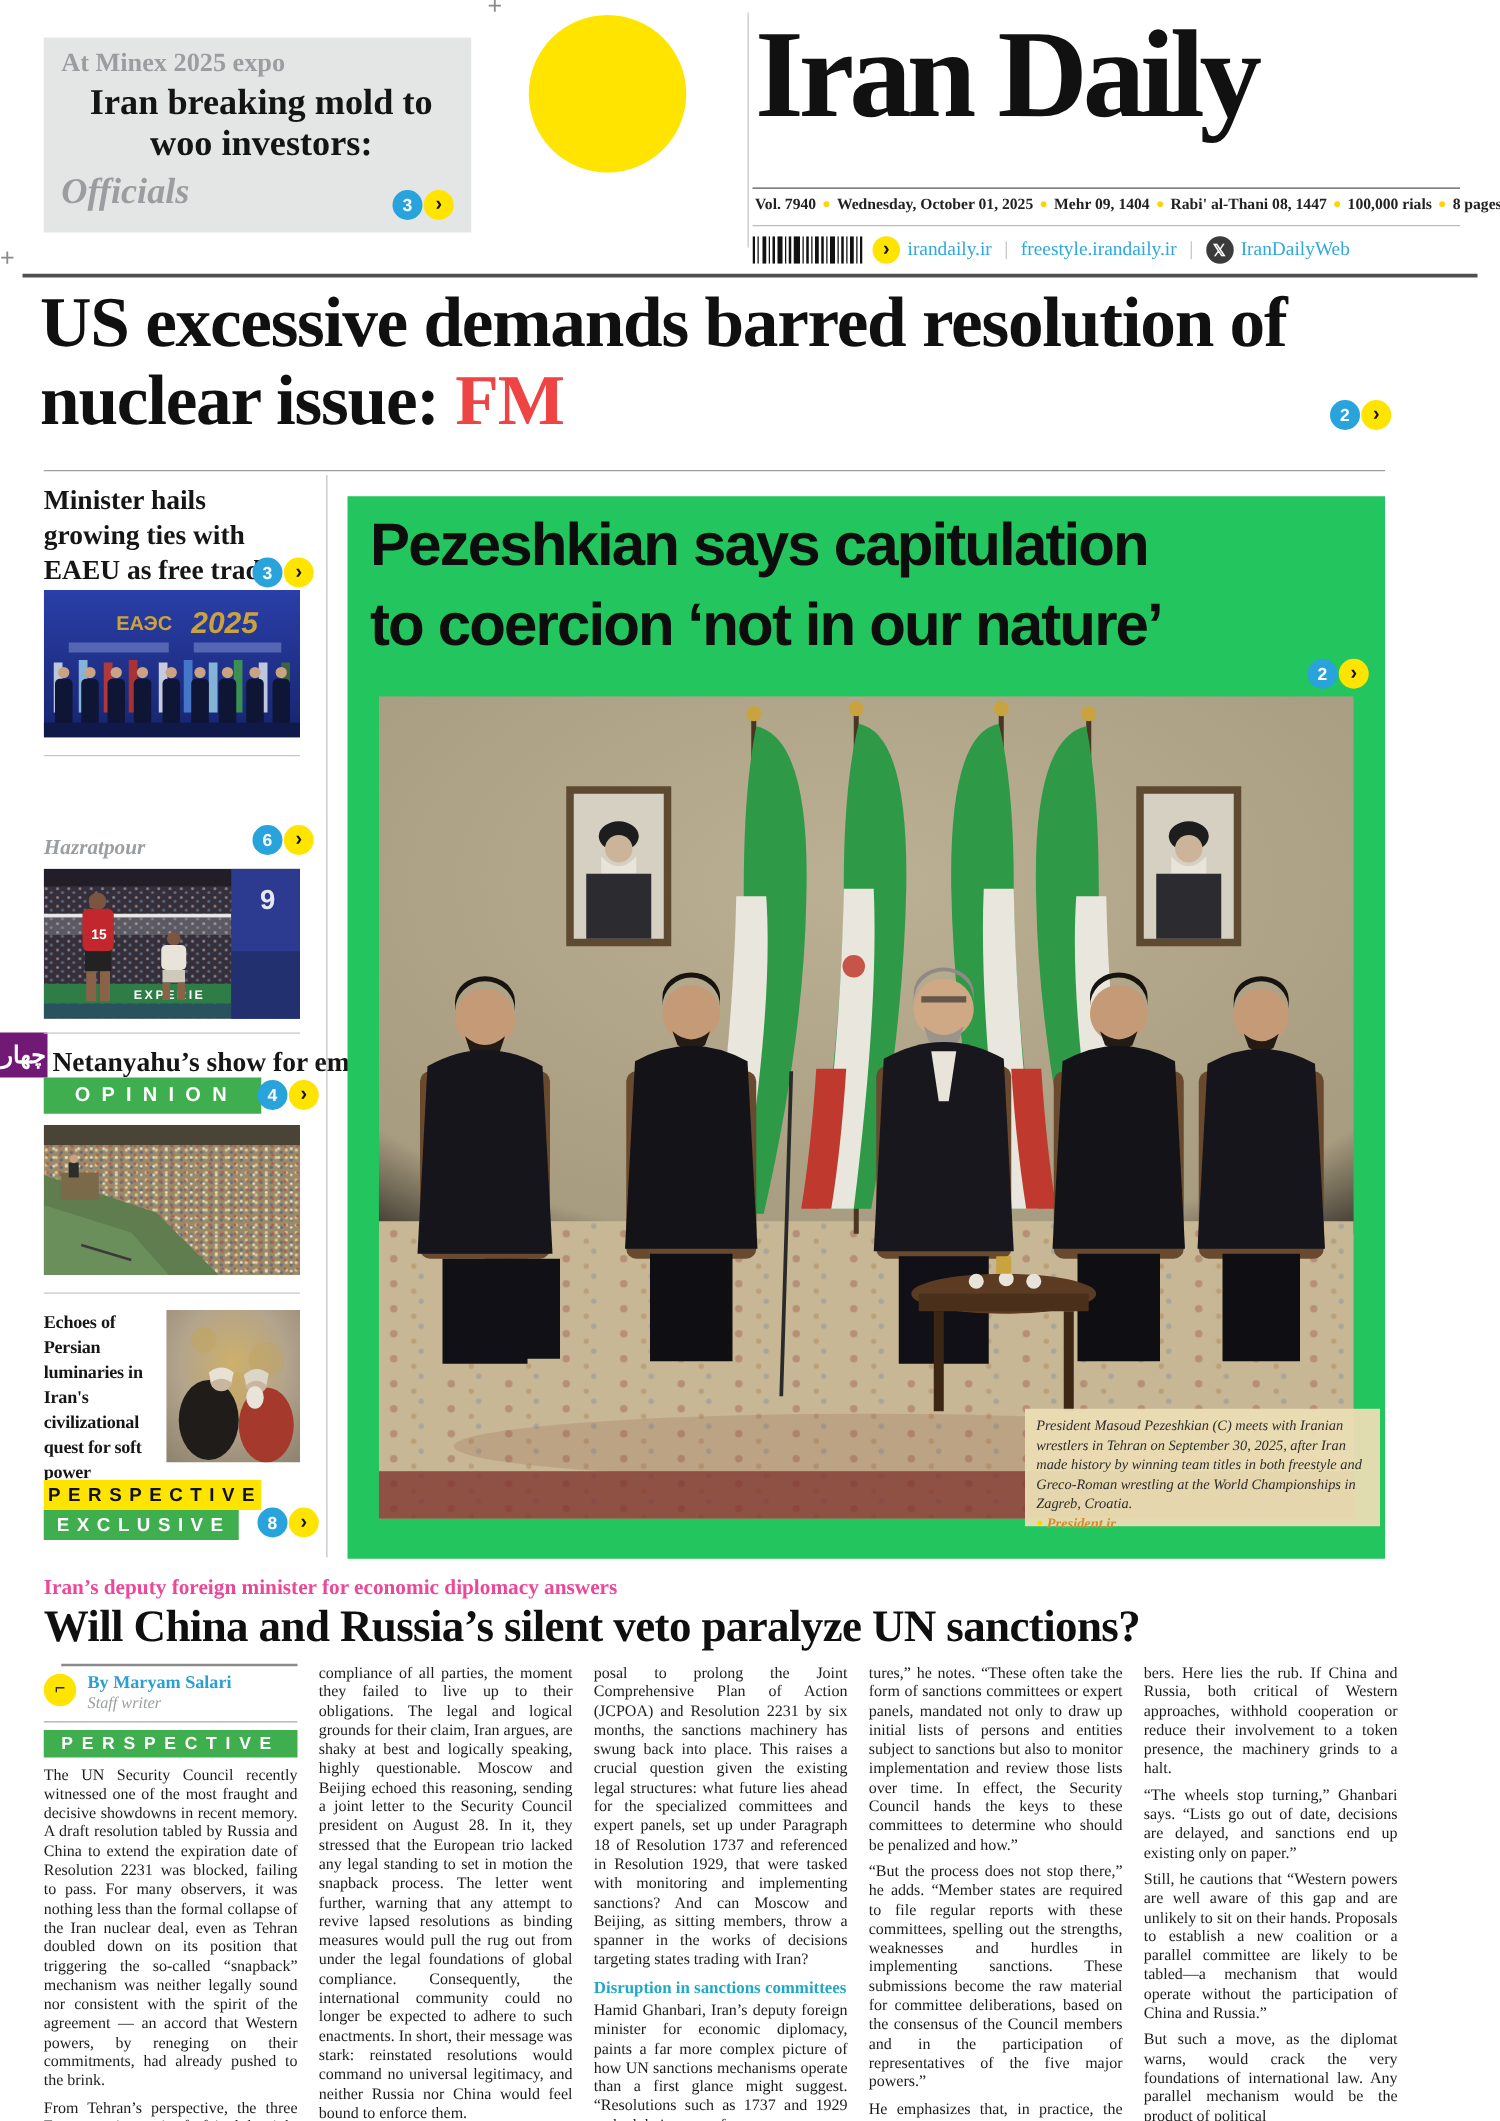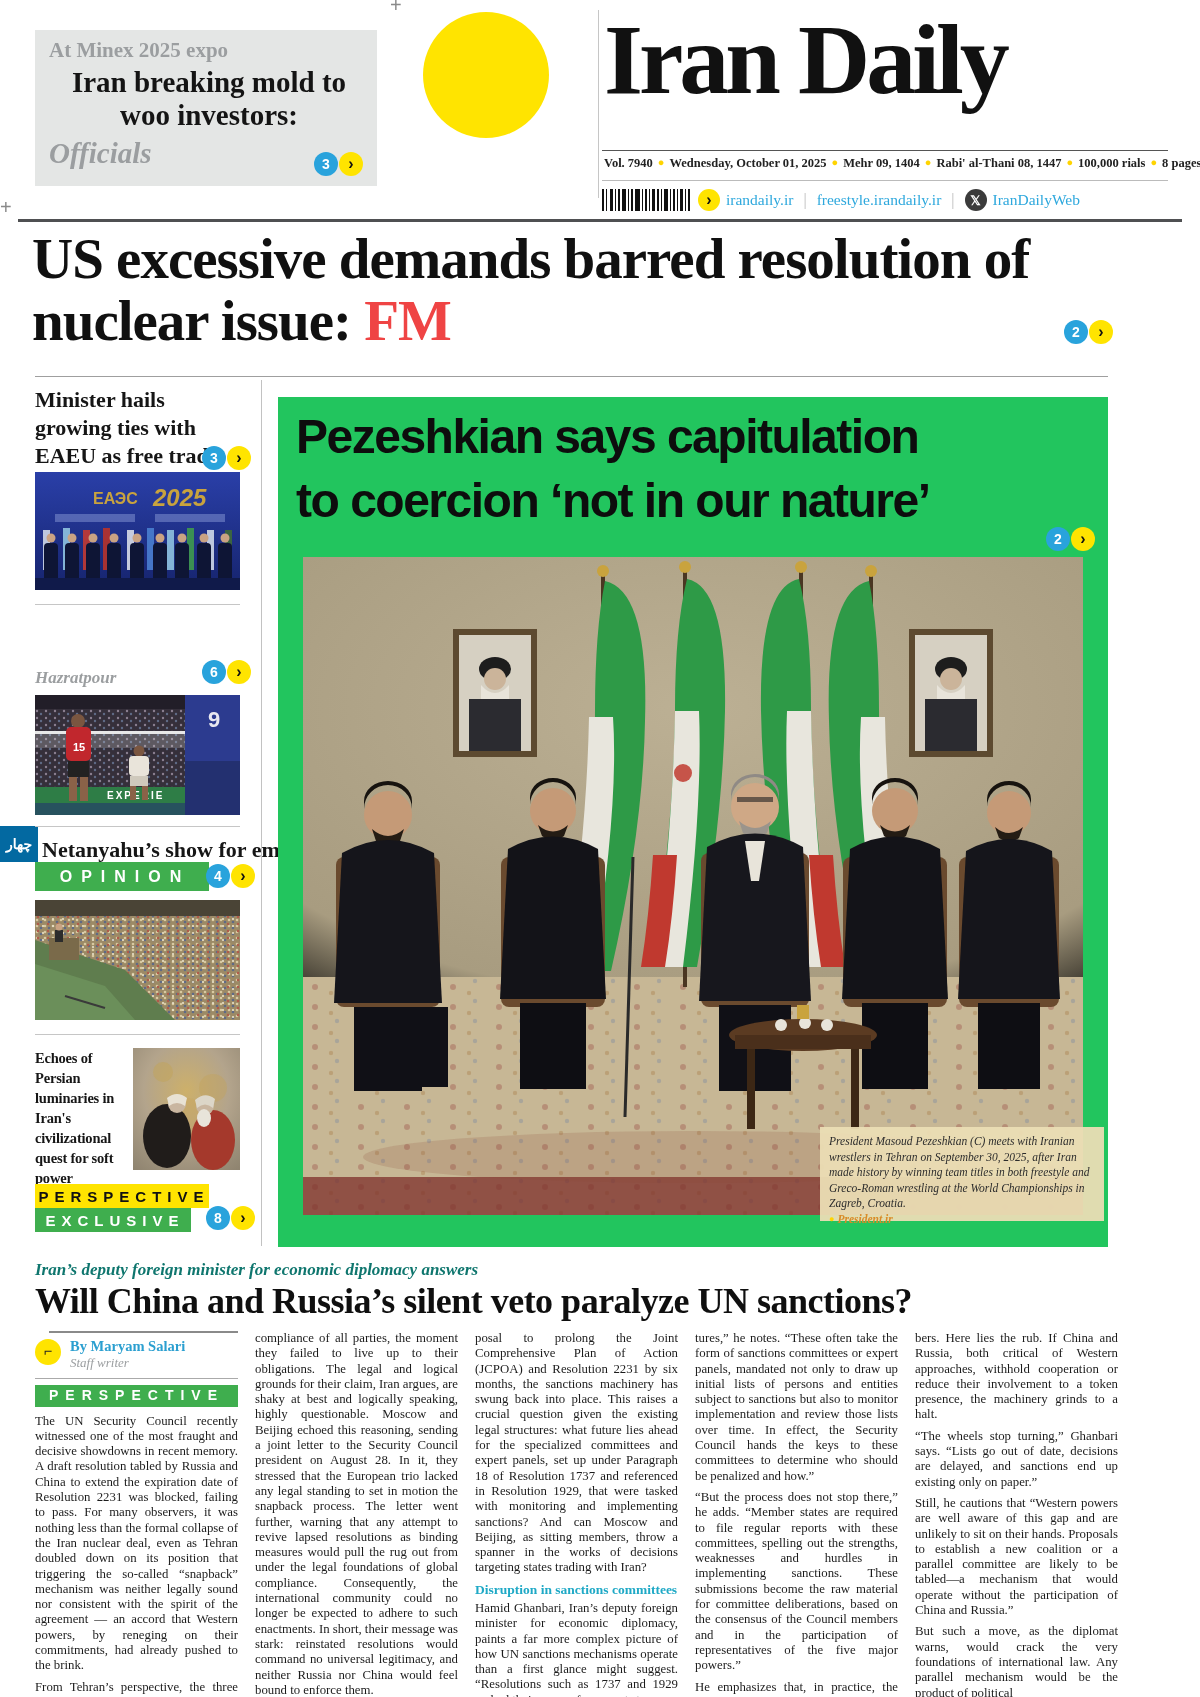--- a/index.html
+++ b/index.html
@@ -35,31 +35,31 @@
             display:flex;align-items:center;justify-content:center;}
   .yellowbar{background:#ffe400;color:#111;font-family:"Liberation Sans",sans-serif;font-weight:bold;
             display:flex;align-items:center;justify-content:center;}
   
   #feature{background:#22c55e;}
   #feature .hl{font-family:"Liberation Sans","DejaVu Sans",sans-serif;font-weight:800;font-size:48px;
                letter-spacing:-1.5px;line-height:1.0;color:#0d0d0d;}
   #caption{background:rgba(235,221,180,0.95);font-size:11.5px;font-style:italic;line-height:1.35;color:#2c2c2c;padding:7px 9px;}
   #caption .credit{color:#d98b28;font-weight:bold;}
   
-  #art-kicker{font-size:17px;font-weight:bold;color:#0f766e;font-style:italic;}
+  #art-kicker{font-size:17px;font-weight:bold;color:#ec4899;}
   #art-hl{font-size:36px;font-weight:bold;letter-spacing:-0.5px;color:#0f0f0f;}
   .col{position:absolute;width:203px;font-size:12.8px;line-height:15.3px;text-align:justify;color:#1c1c1c;}
   .col p{margin:0 0 6px 0;}
   .subhead{color:#1fa9c6;font-weight:bold;font-size:13.5px;line-height:1.2;margin:4px 0 3px 0;}
   .byname{color:#2b9fd0;font-weight:bold;font-size:14.5px;}
   .byrole{color:#9b9ea0;font-style:italic;font-size:13px;}
   .peniconwrap{width:26px;height:26px;border-radius:50%;background:#ffe400;display:flex;align-items:center;justify-content:center;
                font-weight:bold;font-size:15px;color:#222;}
   .regmark{color:#8a8a8a;font-size:20px;font-family:"Liberation Sans",sans-serif;}
-  .pinktab{background:#0369a1;color:#fff;font-weight:bold;font-size:14px;display:flex;align-items:center;justify-content:center;}
+  .pinktab{background:#701a75;color:#fff;font-weight:bold;font-size:19px;display:flex;align-items:center;justify-content:center;}
 </style>
 </head>
 <body>
 
 <div id="page">
 
   <div class="abs regmark" style="left:390px;top:-6px;">+</div>
   <div class="abs regmark" style="left:0px;top:196px;">+</div>
 
   <div id="promo" class="abs" style="left:35px;top:30px;width:342px;height:156px;padding:0;">

